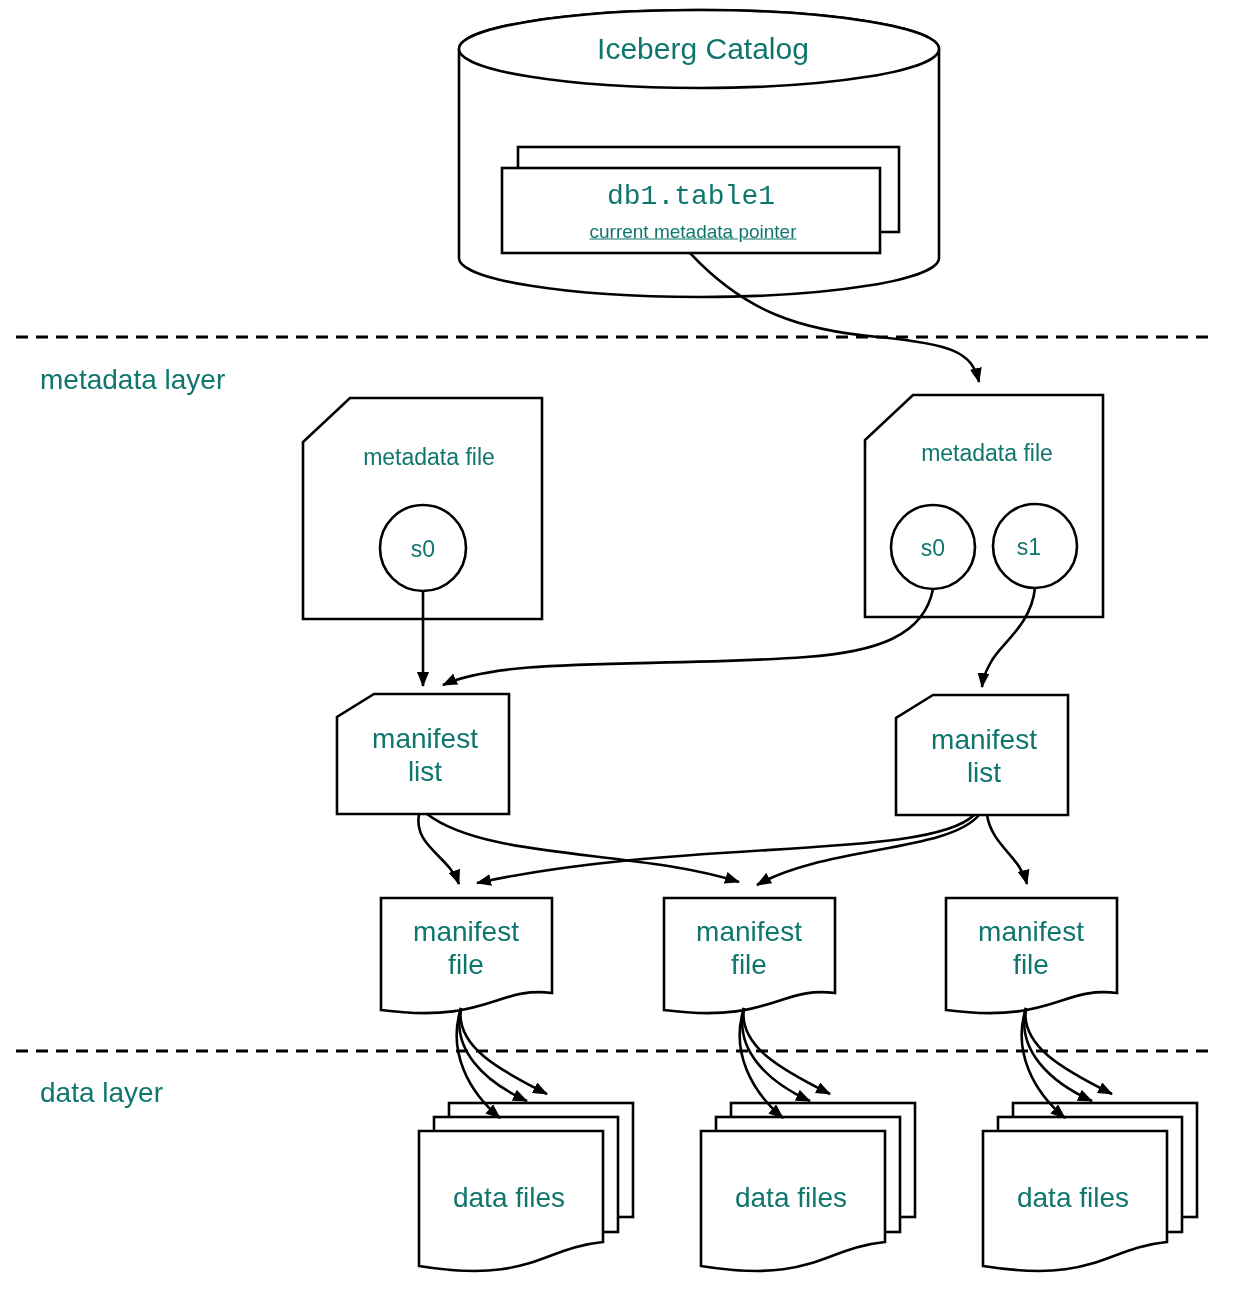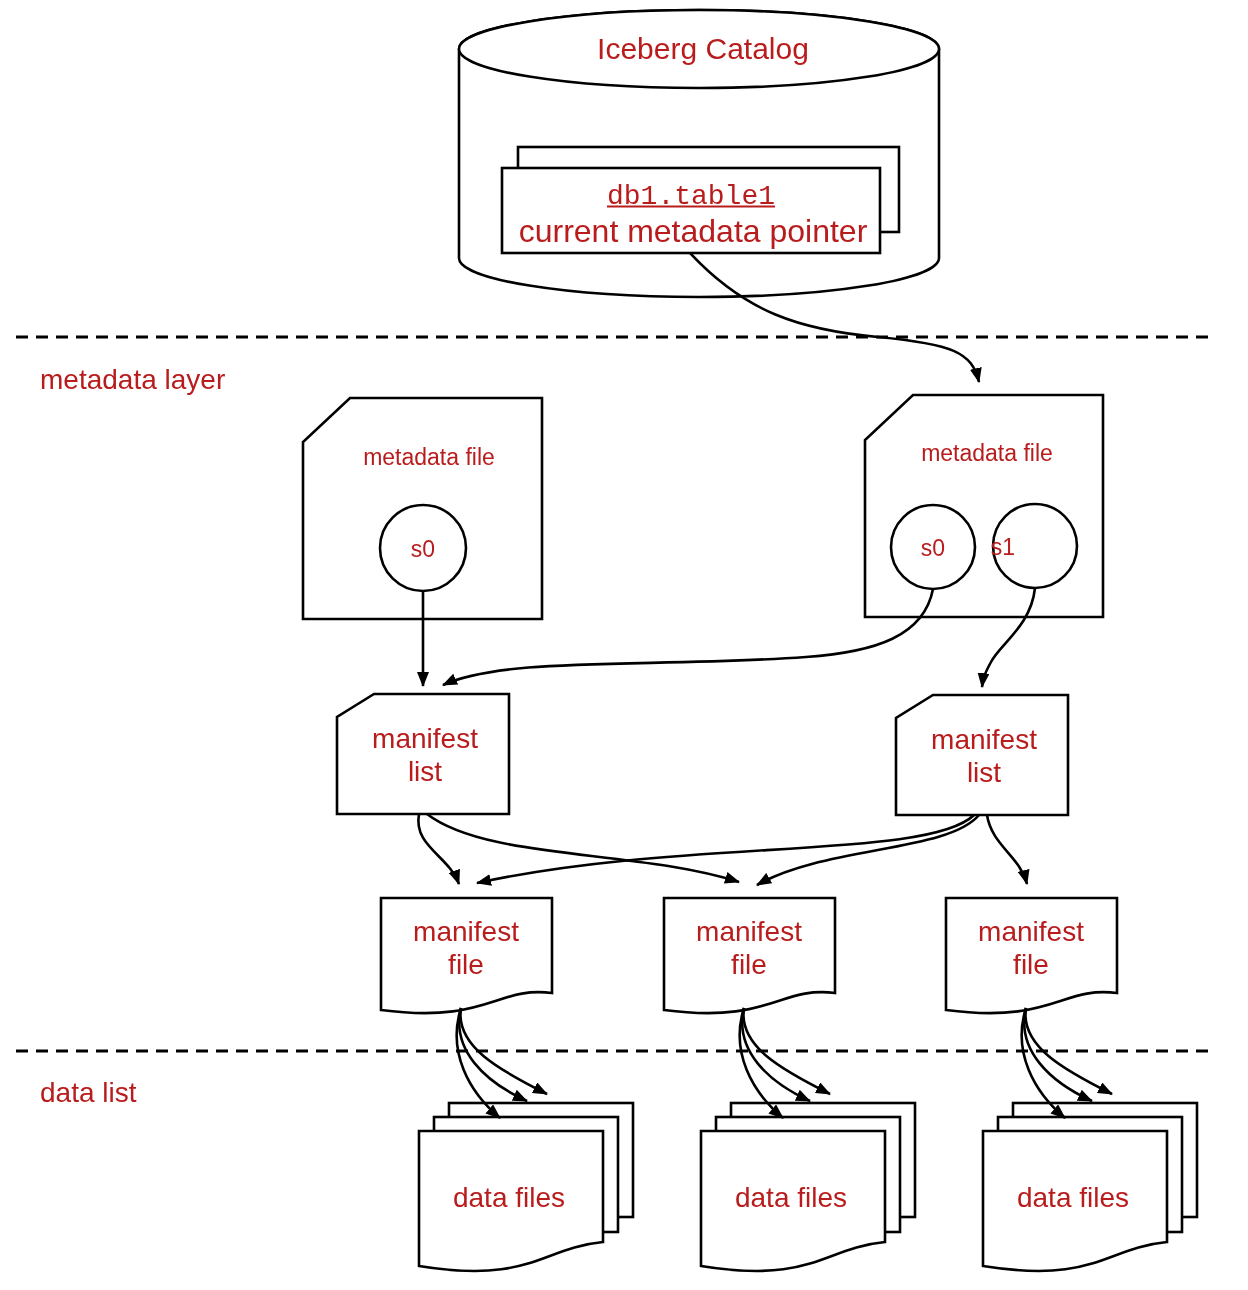--- a/index.html
+++ b/index.html
@@ -3,25 +3,25 @@
 <meta charset="utf-8">
 <style>
   html,body{margin:0;padding:0;background:#ffffff;}
   #stage{
     position:relative;width:1248px;height:1290px;background:#ffffff;
     font-family:"Liberation Sans",sans-serif;color:#000;overflow:hidden;
   }
   #diagram-svg{position:absolute;left:0;top:0;}
   .lbl{
     position:absolute;transform:translate(-50%,-50%);
-    white-space:pre-line;text-align:center;line-height:33px;color:#b91c1c;
+    white-space:pre-line;text-align:center;line-height:33px;color:#0f766e;
   }
   .lbl.left-anchor{transform:translateY(-50%);text-align:center;}
   .fs30{font-size:30px;}
-  .fs29{font-size:32px;}
+  .fs29{font-size:19px;text-decoration:underline;}
   .fs28{font-size:28px;}
   .fs27{font-size:23px;}
   .mono{font-family:"Liberation Mono",monospace;font-size:28px;}
 </style>
 </head>
 <body>
 
 <div id="stage">
 
   <svg id="diagram-svg" width="1248" height="1290" viewBox="0 0 1248 1290">
@@ -92,32 +92,32 @@
       <path marker-end="url(#arrow)" d="M744,1008 C738,1046 782,1070 830,1094"></path>
 
       <path marker-end="url(#arrow)" d="M1026,1008 C1012,1052 1034,1092 1065,1118"></path>
       <path marker-end="url(#arrow)" d="M1026,1008 C1016,1050 1050,1082 1092,1101"></path>
       <path marker-end="url(#arrow)" d="M1026,1008 C1020,1046 1064,1070 1112,1094"></path>
     </g>
   </svg>
 
   <div class="lbl fs30" style="left:703px;top:48px;">Iceberg Catalog</div>
 
-  <div class="lbl mono" style="left:691px;top:196px;text-decoration:underline;">db1.table1</div>
+  <div class="lbl mono" style="left:691px;top:196px;">db1.table1</div>
   <div class="lbl fs29" style="left:693px;top:231px;">current metadata pointer</div>
 
   <div class="lbl left-anchor fs28" style="left:40px;top:379px;">metadata layer</div>
-  <div class="lbl left-anchor fs28" style="left:40px;top:1092px;">data list</div>
+  <div class="lbl left-anchor fs28" style="left:40px;top:1092px;">data layer</div>
 
   <div class="lbl fs27" style="left:429px;top:457px;">metadata file</div>
   <div class="lbl fs27" style="left:987px;top:453px;">metadata file</div>
 
   <div class="lbl fs27" style="left:423px;top:549px;">s0</div>
   <div class="lbl fs27" style="left:933px;top:548px;">s0</div>
-  <div class="lbl fs27" style="left:1003px;top:547px;">s1</div>
+  <div class="lbl fs27" style="left:1029px;top:547px;">s1</div>
 
   <div class="lbl fs28" style="left:425px;top:755px;">manifest
 list</div>
   <div class="lbl fs28" style="left:984px;top:756px;">manifest
 list</div>
 
   <div class="lbl fs28" style="left:466px;top:948px;">manifest
 file</div>
   <div class="lbl fs28" style="left:749px;top:948px;">manifest
 file</div>

